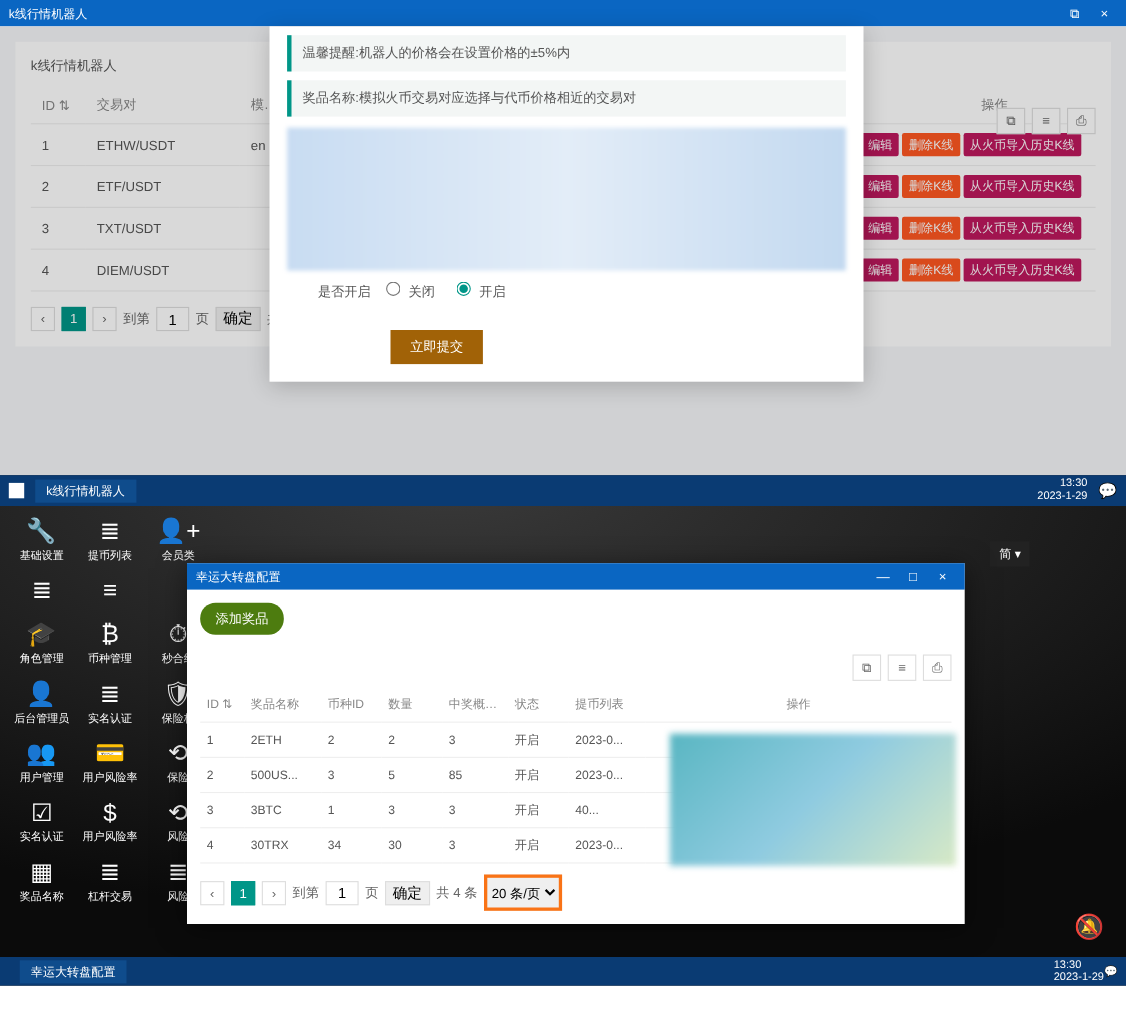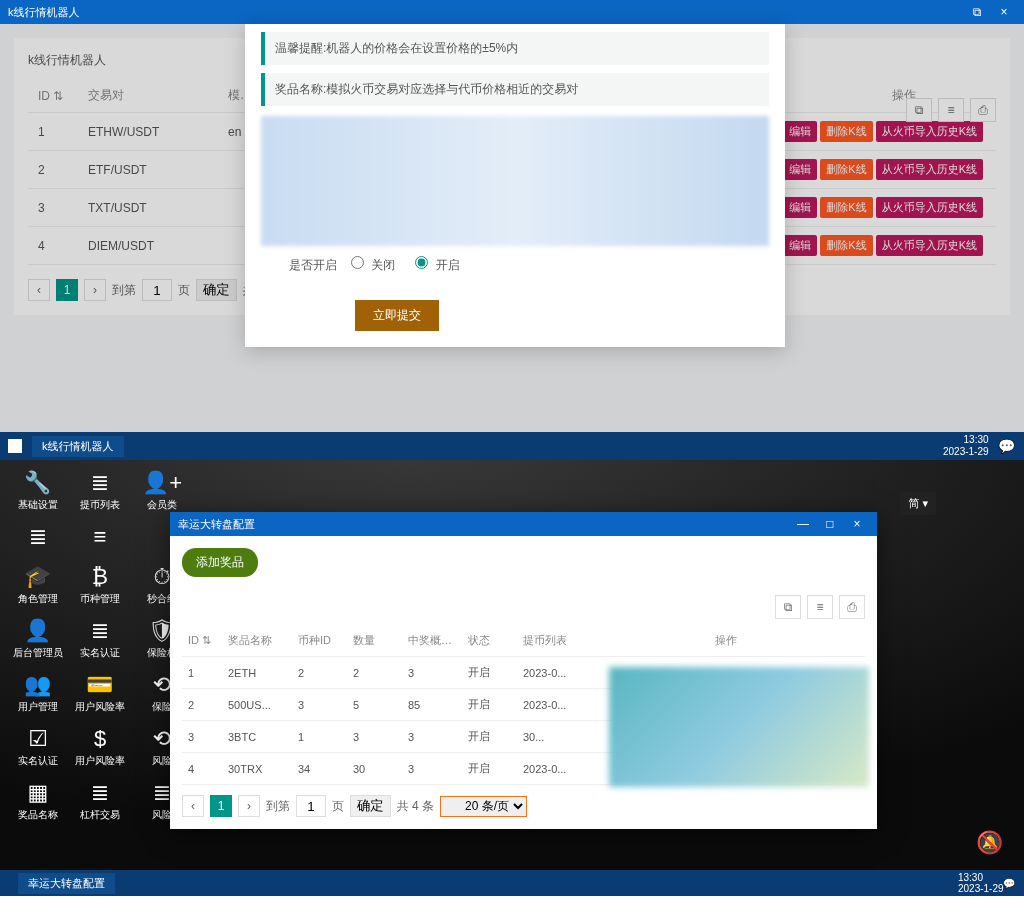--- a/index.html
+++ b/index.html
@@ -22,21 +22,21 @@
 table.grid th { font-weight: 400; color: #888; }
 
 .op-btn { display: inline-block; padding: 3px 6px; border-radius: 2px; color: #fff; font-size: 11px; margin-right: 3px; }
 .op-teal { background: #be185d; }
 .op-orange { background: #ff5722; }
 
 .pager { display: flex; align-items: center; gap: 6px; font-size: 12px; color: #666; margin-top: 14px; }
 .pager .pg-btn { width: 22px; height: 22px; border: 1px solid #ddd; display: flex; align-items: center; justify-content: center; }
 .pager .pg-btn.active { background: #009688; color: #fff; border-color: #009688; }
 .pager input { width: 30px; height: 22px; border: 1px solid #ddd; text-align: center; }
-.pager select { height: 21px; border: 1px solid #f97316; font-size: 12px; padding-left: 20px; }
+.pager select { height: 33px; border: 3px solid #f97316; font-size: 12px; }
 
 
 .modal { position: absolute; left: 245px; top: 24px; width: 540px; background: #fff; z-index: 10; box-shadow: 0 4px 20px rgba(0,0,0,.2); padding: 0; }
 .modal-head { display: flex; justify-content: space-between; padding: 10px 14px; font-size: 13px; color: #444; }
 .modal-close { cursor: pointer; color: #888; font-size: 16px; }
 .tip-block { margin: 8px 16px; border-left: 4px solid #009688; background: #f3f6f5; padding: 8px 10px; font-size: 12px; color: #555; }
 .blur-placeholder { margin: 10px 16px; height: 130px; background: linear-gradient(90deg,#c8dcf2,#e3edf8,#c3d9f0); filter: blur(2px); }
 .form-row { display: flex; align-items: center; font-size: 12px; color: #555; margin: 10px 16px; }
 .form-row .lbl { width: 90px; text-align: right; padding-right: 14px; }
 .form-row input[type=text] { width: 360px; height: 24px; border: none; border-bottom: 1px solid #ddd; padding: 0 4px; font-size: 12px; }
@@ -327,21 +327,21 @@
               <td>2023-0...</td>
               <td></td>
             </tr>
             <tr>
               <td>3</td>
               <td>3BTC</td>
               <td>1</td>
               <td>3</td>
               <td>3</td>
               <td>开启</td>
-              <td>30...</td>
+              <td>40...</td>
               <td></td>
             </tr>
             <tr>
               <td>4</td>
               <td>30TRX</td>
               <td>34</td>
               <td>30</td>
               <td>3</td>
               <td>开启</td>
               <td>2023-0...</td>

